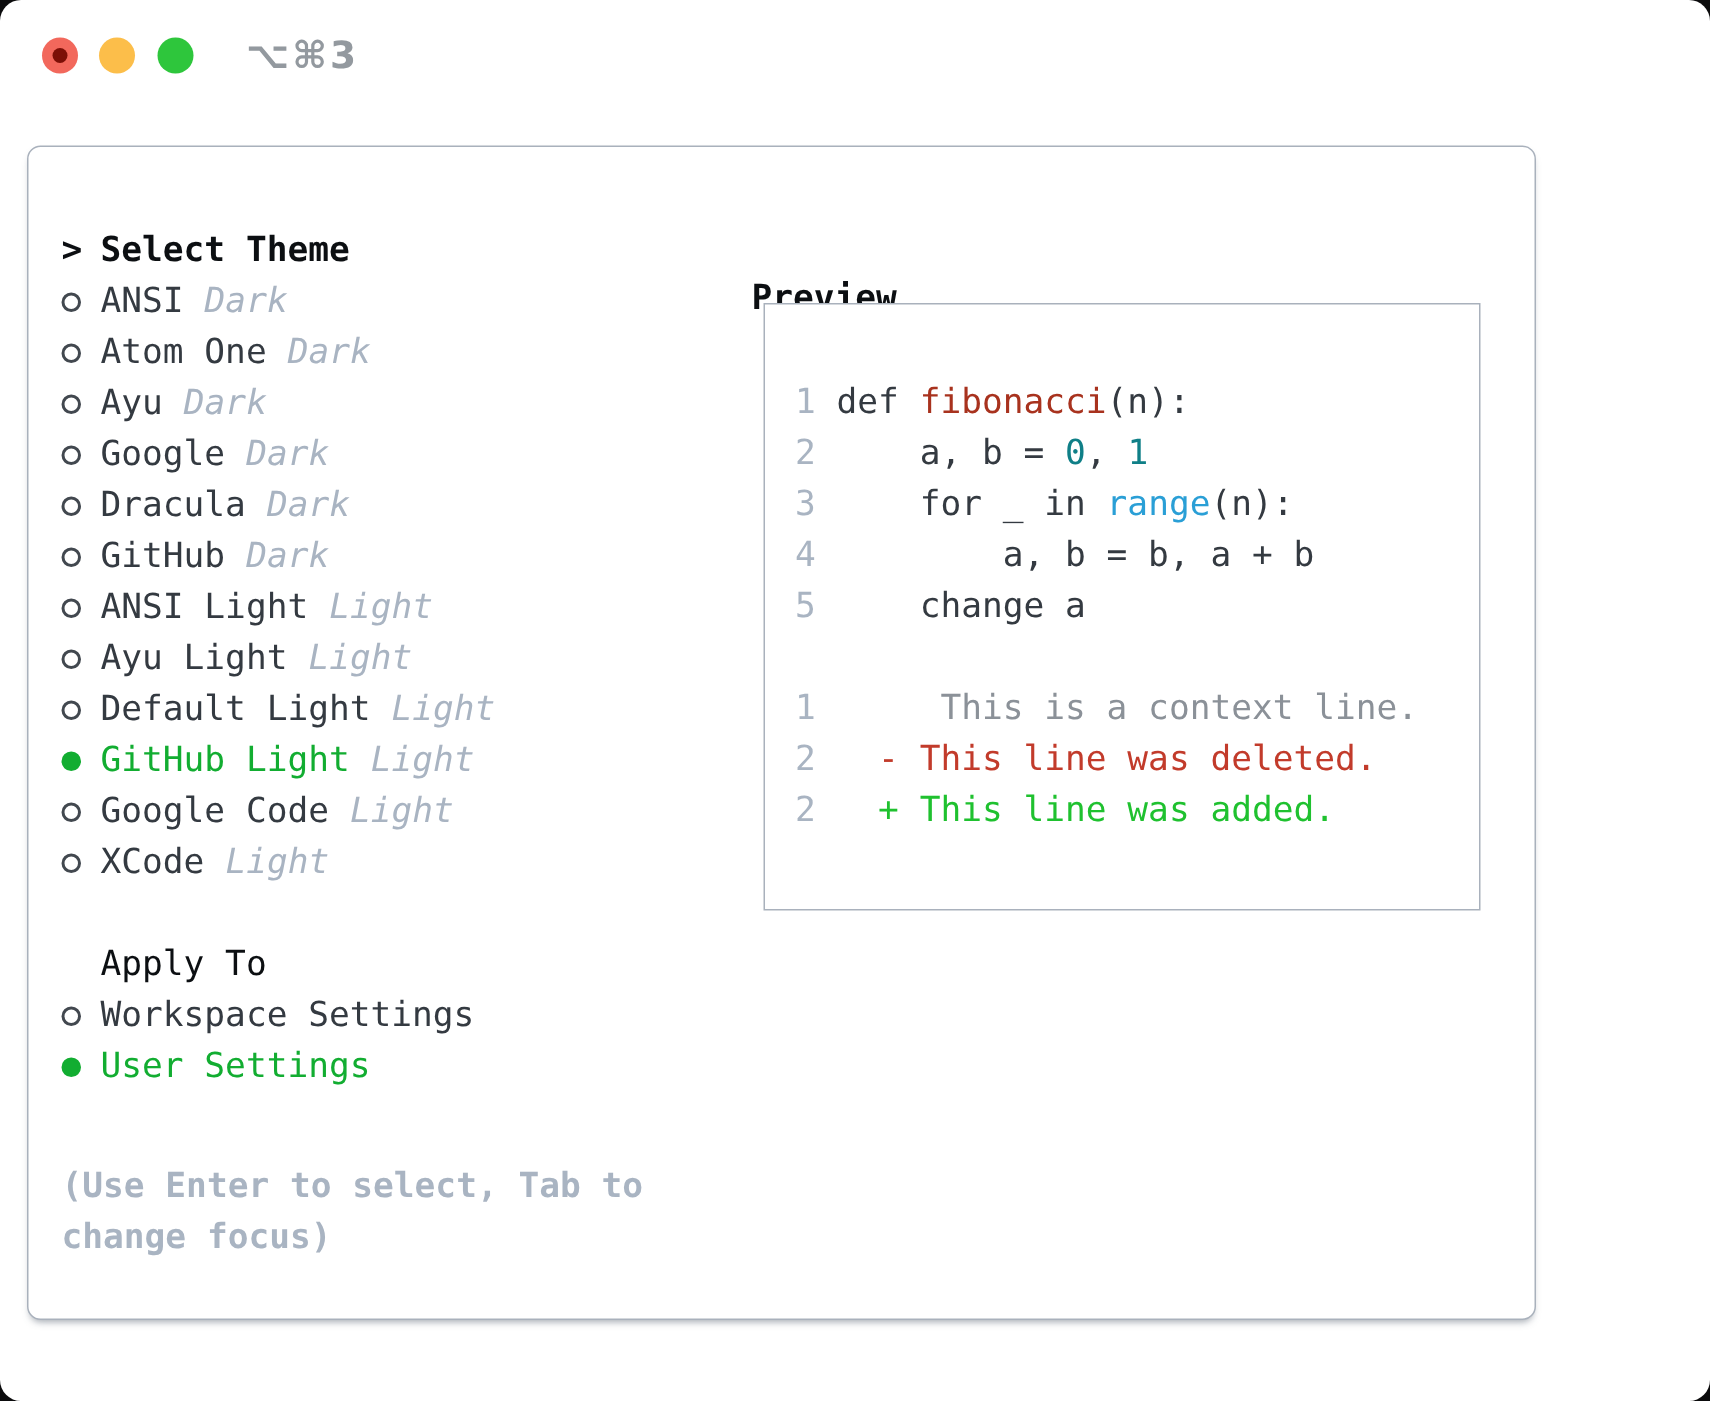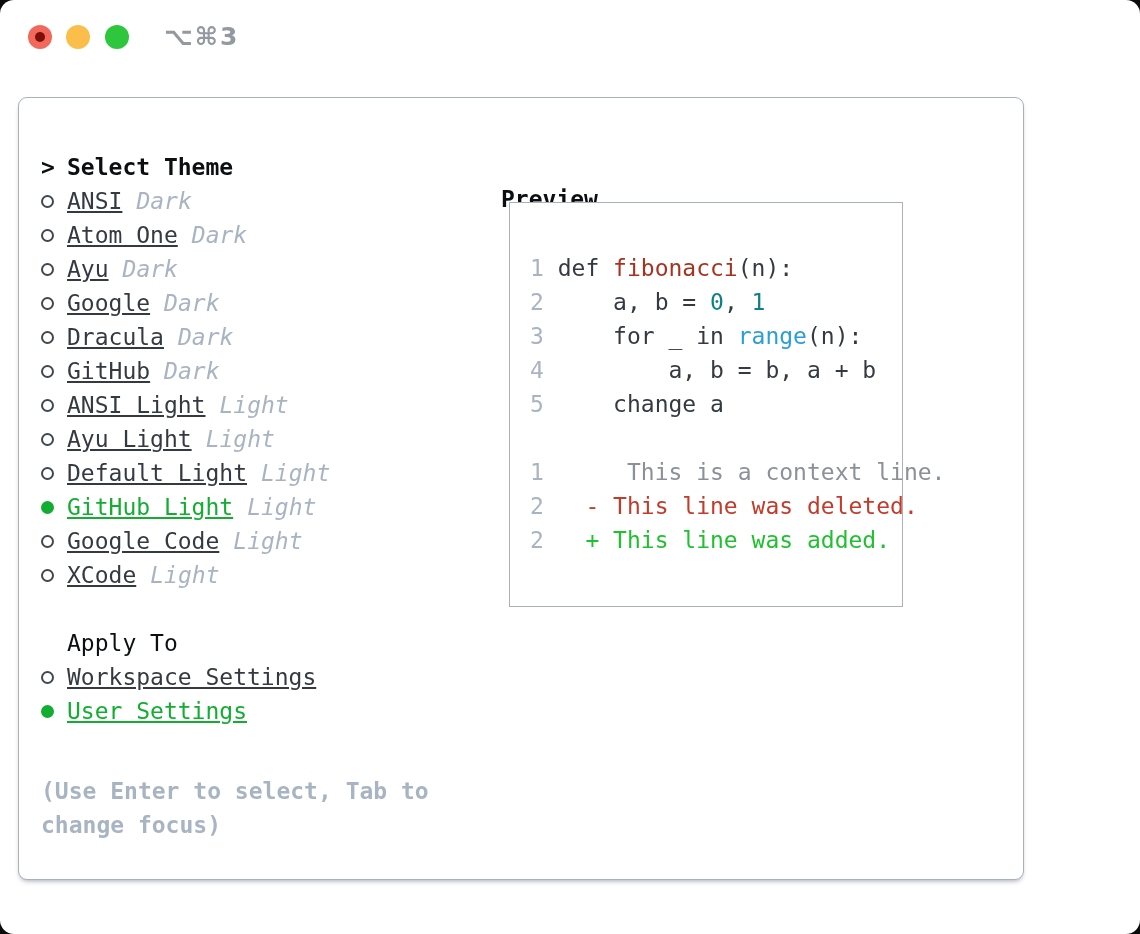--- a/index.html
+++ b/index.html
@@ -55,34 +55,34 @@
   .marker{
     display:inline-flex;align-items:center;width:26px;flex:0 0 26px;
     color:var(--header-black);font-weight:700;
   }
   .dot{
     display:inline-block;width:13px;height:13px;border-radius:50%;
     border:2px solid #42484f;background:transparent;
   }
   .row.selected .dot{background:var(--accent-green);border-color:var(--accent-green);}
   .row.selected .name{color:var(--accent-green);}
-  .name{color:var(--text-dark);text-decoration:underline;}
+  .name{color:var(--text-dark);}
   .variant{color:var(--muted-gray);margin-left:14px;font-style:italic;}
   .section-header{font-weight:700;color:var(--header-black);}
   .plain-header{color:var(--header-black);}
   
   .left-pane{position:absolute;left:22px;top:52px;width:460px;}
   .help{
     margin-top:46px;width:446px;line-height:34px;color:var(--muted-gray);font-weight:bold;
   }
   
   .preview-header{position:absolute;left:482px;top:52px;height:34px;
     display:flex;align-items:center;font-weight:700;color:var(--header-black);margin-top:32px;}
   .preview-box{
-    position:absolute;left:490px;top:104px;width:394px;height:405px;
+    position:absolute;left:490px;top:104px;width:478px;height:405px;
     border:1.5px solid var(--border-gray);background:#fff;
     padding:48px 10px 0 20px;
   }
   .cl{height:34px;line-height:34px;white-space:pre;font-size:23px;}
   .tok-lineno{color:var(--muted-gray);}
   .tok-code{color:var(--text-dark);}
   .tok-fn{color:var(--function-red);}
   .tok-num{color:var(--number-teal);}
   .tok-builtin{color:var(--builtin-blue);}
   .tok-ctx{color:var(--context-gray);}

